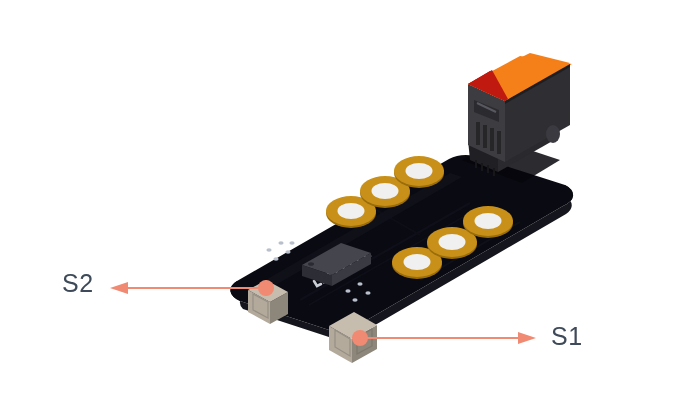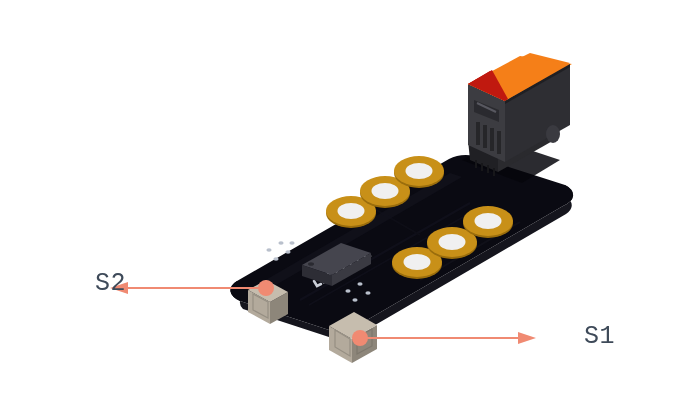--- a/index.html
+++ b/index.html
@@ -17,28 +17,27 @@
   }
   #art {
     position: absolute;
     left: 0;
     top: 0;
     width: 675px;
     height: 407px;
   }
   .callout-text {
     position: absolute;
-    font-family: Liberation Mono, monospace;
+    font-family: Liberation Sans, sans-serif;
     font-size: 25px;
     font-weight: 400;
     color: #3e4a59;
     letter-spacing: 0.5px;
     white-space: nowrap;
     user-select: none;
-    margin-left: 33px;
   }
   #label-s2 { left: 62px; top: 269px; }
   #label-s1 { left: 551px; top: 322px; text-align: right; }
 </style>
 </head>
 <body>
 
 <div id="stage">
 
   <svg id="art" viewBox="0 0 675 407" xmlns="http://www.w3.org/2000/svg">

